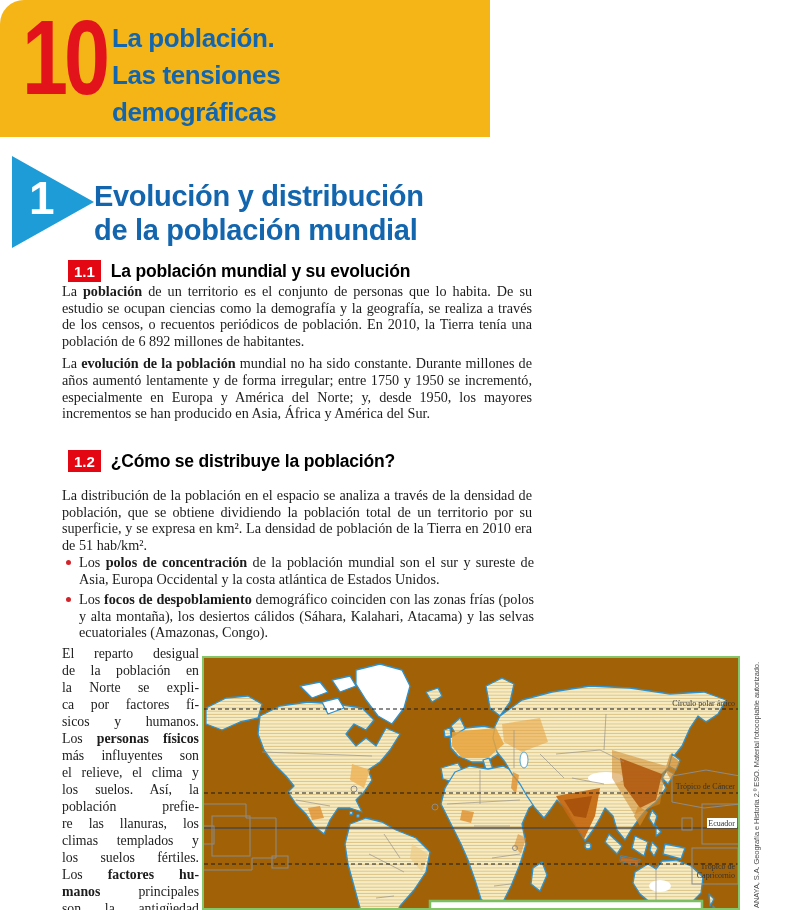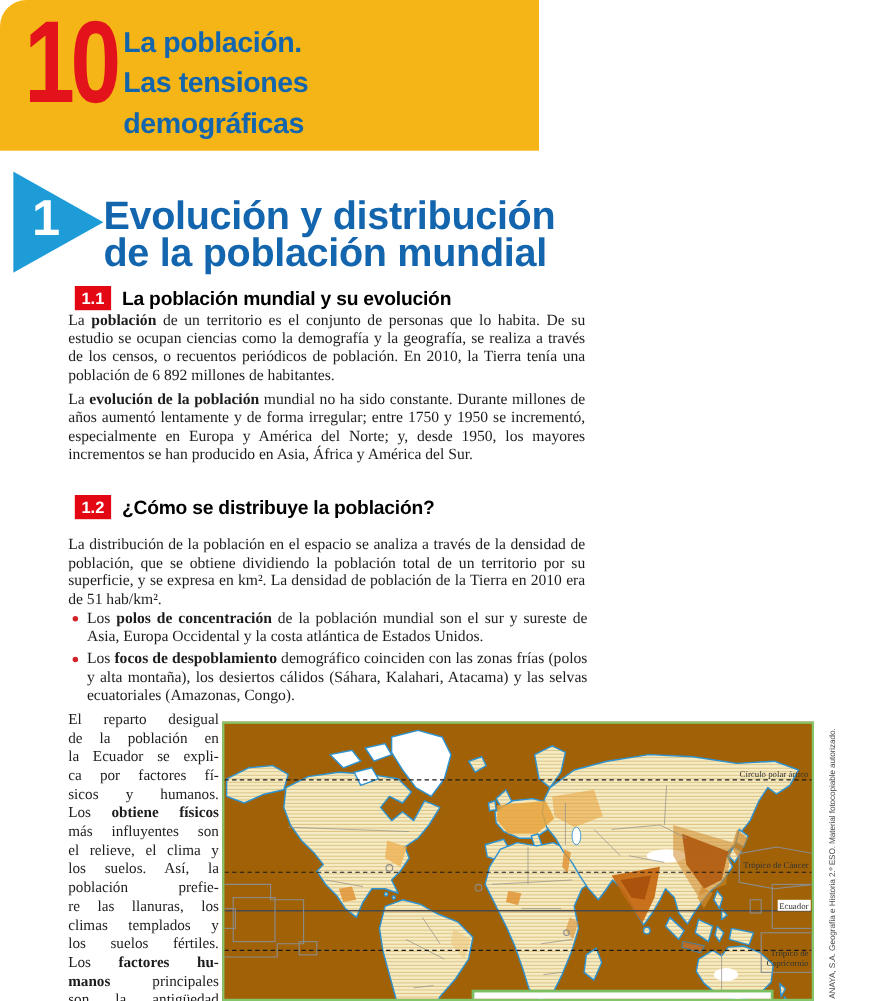--- a/index.html
+++ b/index.html
@@ -11,21 +11,21 @@
          font-weight:bold;font-size:106px;line-height:1.05;color:#E3131B;
          letter-spacing:-5px;transform:scaleX(.78);transform-origin:0 0;}
   .chtitle{position:absolute;left:112px;top:20px;font-family:"Liberation Sans",sans-serif;
            font-weight:bold;font-size:26px;line-height:37px;color:#1366AE;letter-spacing:-.4px;}
   
   .arrow{position:absolute;left:12px;top:154px;width:84px;height:96px;}
   .arrow svg{display:block;}
   .arrownum{position:absolute;left:17px;top:21px;font-family:"Liberation Sans",sans-serif;
             font-weight:bold;font-size:46px;line-height:1;color:#fff;}
   .sectitle{position:absolute;left:94px;top:179px;font-family:"Liberation Sans",sans-serif;
-            font-weight:bold;font-size:36px;line-height:34px;color:#1366AE;letter-spacing:-.3px;}
+            font-weight:bold;font-size:29px;line-height:34px;color:#1366AE;letter-spacing:-.3px;}
   
   .subhead{position:absolute;display:flex;align-items:center;gap:10px;}
   .subhead .badge{background:#E30613;color:#fff;font-family:"Liberation Sans",sans-serif;
                   font-weight:bold;font-size:15px;line-height:1;padding:4px 6px 3px;text-align:right;}
   .subhead .stitle{font-family:"Liberation Sans",sans-serif;font-weight:bold;font-size:17.5px;
                    color:#000000;letter-spacing:-.2px;}
   .s11{left:68px;top:260px;}
   .s12{left:68px;top:450px;}
   
   .bodyblock{position:absolute;left:62px;width:470px;font-size:14.2px;line-height:16.6px;
@@ -97,24 +97,24 @@
     <p>La distribución de la población en el espacio se analiza a través de la densidad de población, que se obtiene dividiendo la población total de un territorio por su superficie, y se expresa en km². La densidad de población de la Tierra en 2010 era de 51 hab/km².</p>
   </div>
   <div class="bullets">
     <div class="bi">Los <b>polos de concentración</b> de la población mundial son el sur y sureste de Asia, Europa Occidental y la costa atlántica de Estados Unidos.</div>
     <div class="bi">Los <b>focos de despoblamiento</b> demográfico coinciden con las zonas frías (polos y alta montaña), los desiertos cálidos (Sáhara, Kalahari, Atacama) y las selvas ecuatoriales (Amazonas, Congo).</div>
   </div>
 
   <div class="leftcol">
     <div class="ln">El reparto desigual</div>
     <div class="ln">de la población en</div>
-    <div class="ln">la Ecuador se expli-</div>
+    <div class="ln">la Norte se expli-</div>
     <div class="ln">ca por factores fí-</div>
     <div class="ln">sicos y humanos.</div>
-    <div class="ln">Los <b>obtiene físicos</b></div>
+    <div class="ln">Los <b>personas físicos</b></div>
     <div class="ln">más influyentes son</div>
     <div class="ln">el relieve, el clima y</div>
     <div class="ln">los suelos. Así, la</div>
     <div class="ln">población prefie-</div>
     <div class="ln">re las llanuras, los</div>
     <div class="ln">climas templados y</div>
     <div class="ln">los suelos fértiles.</div>
     <div class="ln">Los <b>factores hu-</b></div>
     <div class="ln"><b>manos</b> principales</div>
     <div class="ln">son la antigüedad</div>

